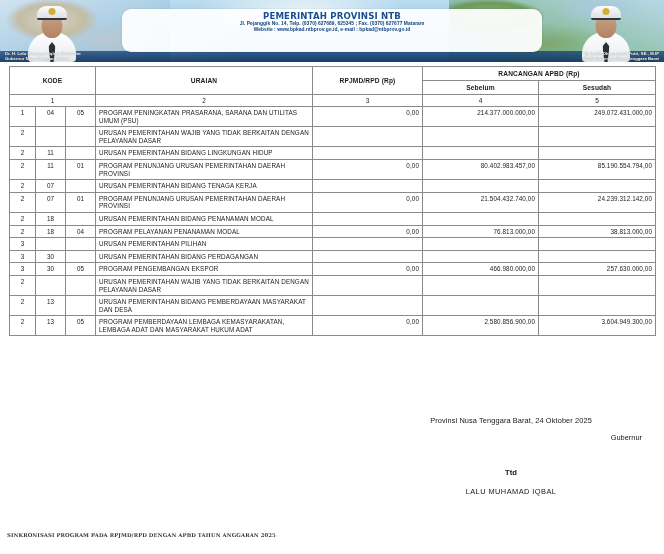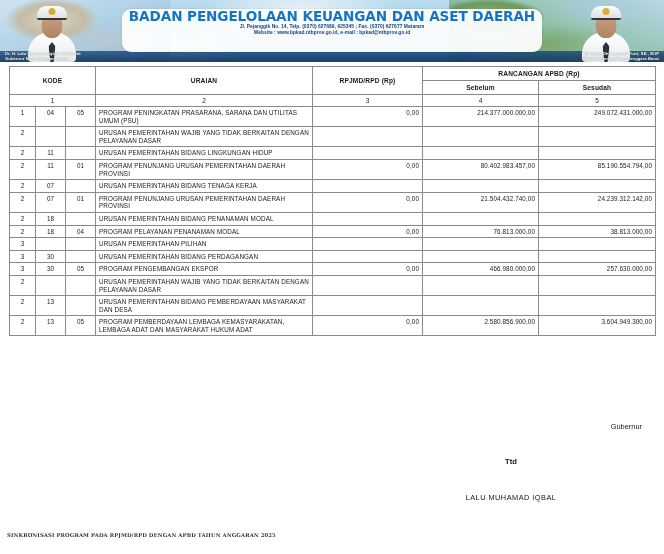--- a/index.html
+++ b/index.html
@@ -181,21 +181,21 @@
     top: 415px;
     width: 262px;
     text-align: center;
     font-size: 7.4px;
     color: #151515;
     line-height: 11px;
   }
   .sig-place { letter-spacing: .1px; }
   .sig-title { margin-top: 6px; text-align: right; }
   .sig-ttd { margin-top: 24px; font-weight: bold; font-size: 7.6px; }
-  .sig-name { margin-top: 25px; letter-spacing: .45px; }
+  .sig-name { margin-top: 8px; letter-spacing: .45px; }
 
   
   .footer {
     position: absolute;
     left: 7px;
     bottom: 16px;
     font-size: 5.3px;
     font-family: "DejaVu Serif", serif;
     color: #3a3a3a;
     letter-spacing: .1px;
@@ -227,21 +227,21 @@
   <div class="gov-caption left">
     <div>Dr. H. Lalu Muhamad Iqbal, M.Hub.Int</div>
     <div>Gubernur Nusa Tenggara Barat</div>
   </div>
   <div class="gov-caption right">
     <div>Hj. Indah Dhamayanti Putri, SE., M.IP</div>
     <div>Wakil Gubernur Nusa Tenggara Barat</div>
   </div>
 
   <div class="banner-plate">
-    <div class="plate-line2">BADAN PENGELOLAAN KEUANGAN DAN ASET DAERAH</div>
+    <div class="plate-line1">PEMERINTAH PROVINSI NTB</div>
     <div class="plate-line3">Jl. Pejanggik No. 14, Telp. (0370) 627689, 625345 ; Fax. (0370) 627677 Mataram</div>
     <div class="plate-line4">Website : www.bpkad.ntbprov.go.id, e-mail : bpkad@ntbprov.go.id</div>
   </div>
 </div>
 
 <div class="sheet">
   <table class="main">
     <colgroup>
       <col class="k1">
         <col class="k2">
@@ -395,18 +395,19 @@
           <td class="c-uraian">PROGRAM PEMBERDAYAAN LEMBAGA KEMASYARAKATAN, LEMBAGA ADAT DAN MASYARAKAT HUKUM ADAT</td>
           <td class="c-num">0,00</td>
           <td class="c-num">2.580.856.900,00</td>
           <td class="c-num">3.604.949.300,00</td>
         </tr>
       </tbody>
   </table>
 </div>
 
 <div class="signature">
+  <div class="sig-place">Provinsi Nusa Tenggara Barat, 24 Oktober 2025</div>
   <div class="sig-title">Gubernur</div>
   <div class="sig-ttd">Ttd</div>
   <div class="sig-name">LALU MUHAMAD IQBAL</div>
 </div>
 
 <div class="footer">SINKRONISASI PROGRAM PADA RPJMD/RPD DENGAN APBD TAHUN ANGGARAN 2025</div>
 
 </body></html>

